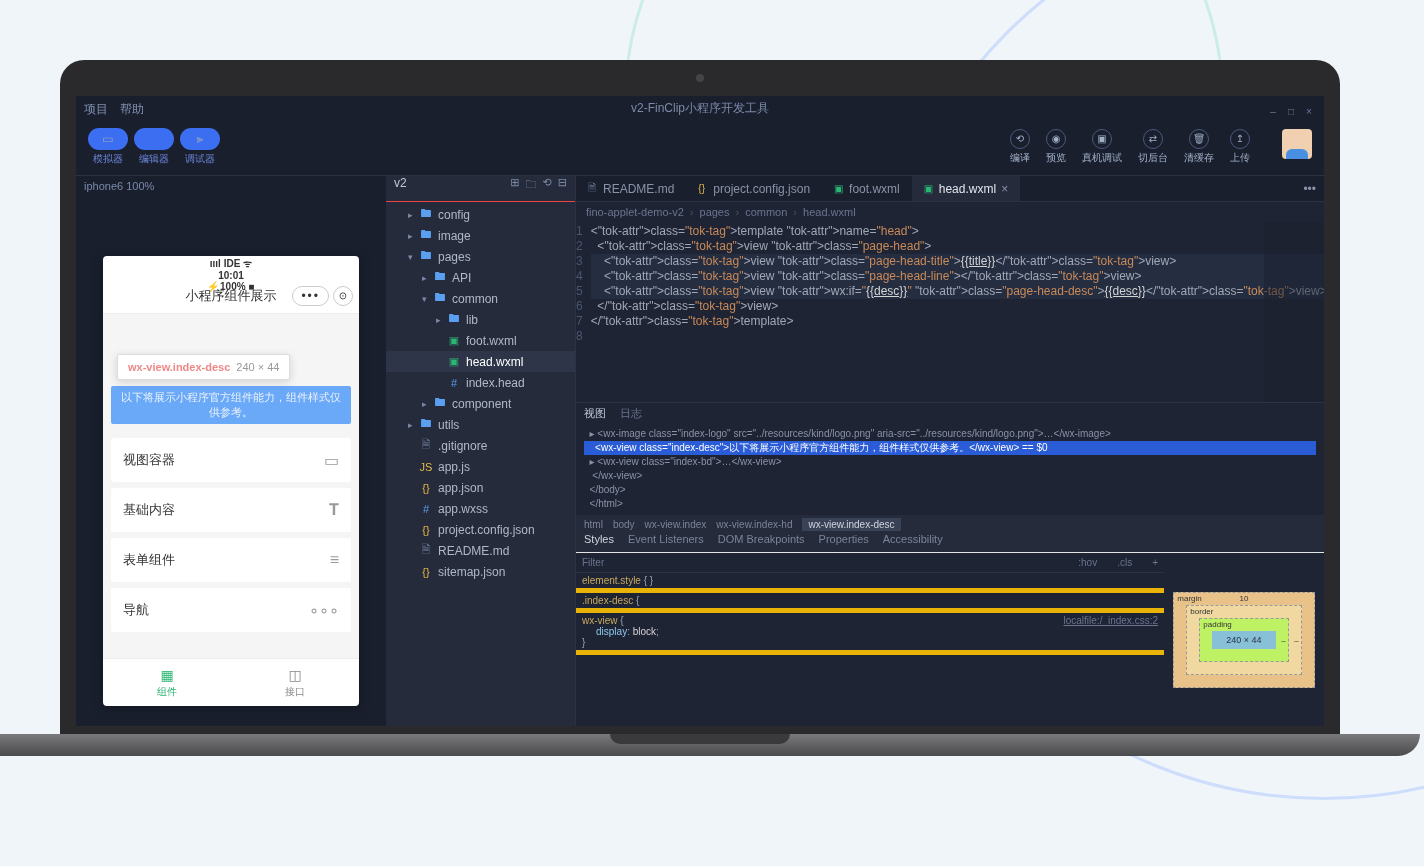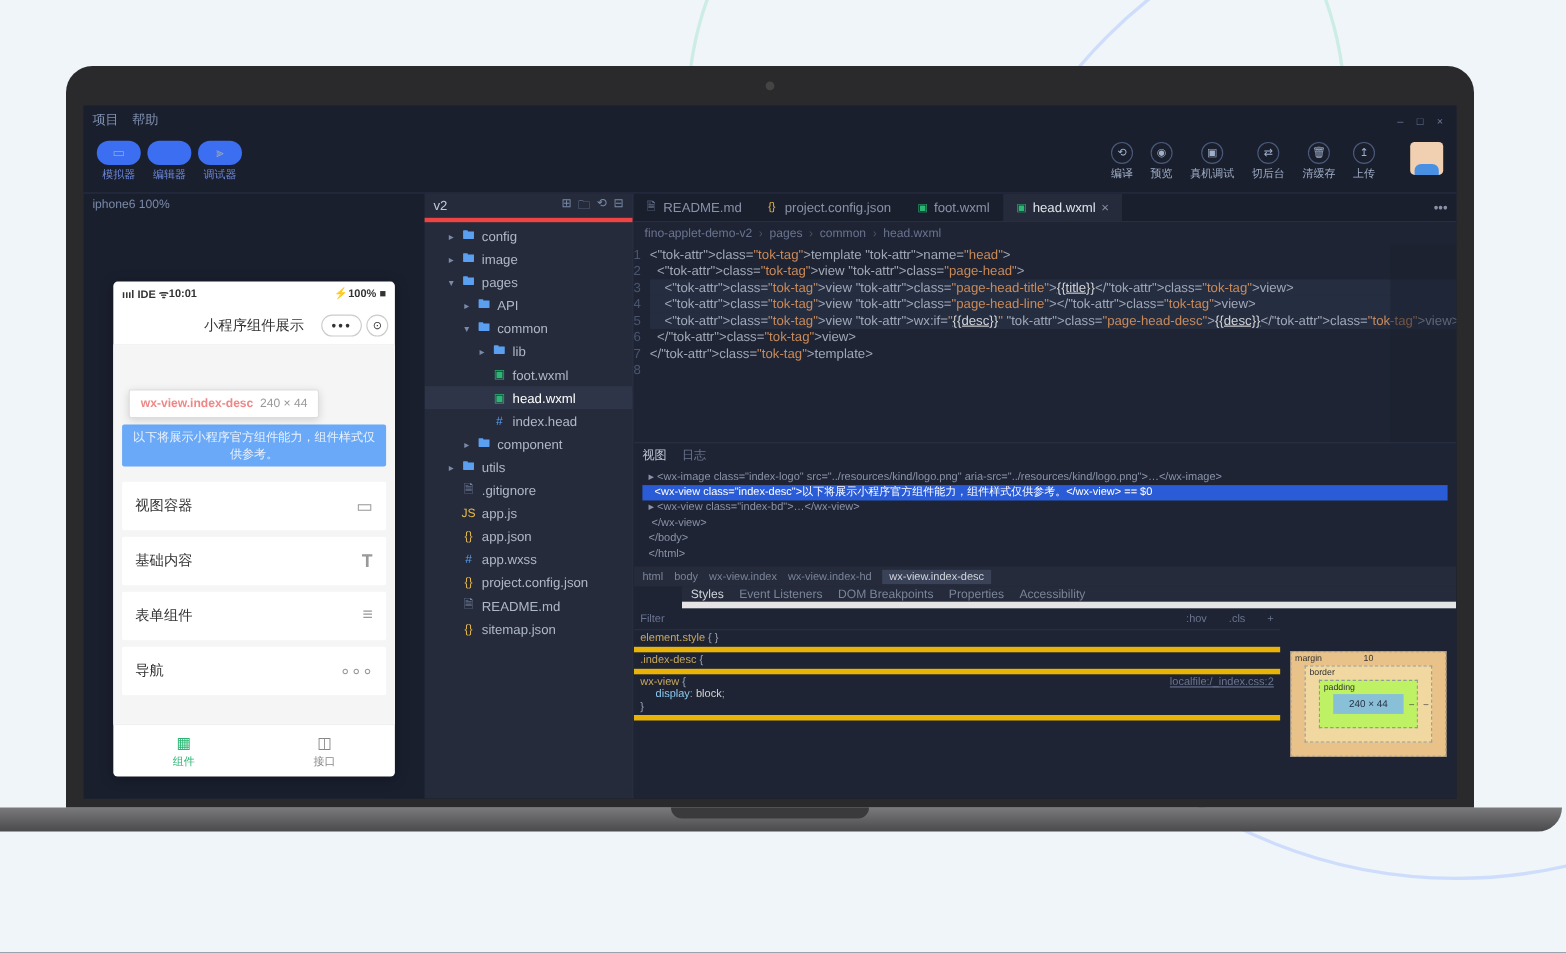--- a/index.html
+++ b/index.html
@@ -34,41 +34,41 @@
 .tool-action .lbl { font-size: 10px; }
 .avatar { width: 30px; height: 30px; background: #f0d0b0; border-radius: 4px; margin-left: 16px; position: relative; }
 .avatar::after { content: ""; position: absolute; bottom: 0; left: 4px; right: 4px; height: 10px; background: #4a90e2; border-radius: 6px 6px 0 0; }
 
 .workspace { flex: 1; display: flex; overflow: hidden; }
 
 .sim-panel { width: 310px; background: #1a1f2e; display: flex; flex-direction: column; }
 .sim-info { padding: 4px 8px; font-size: 11px; color: #7a8aa8; }
 .phone-wrap { flex: 1; display: flex; align-items: flex-start; justify-content: center; padding: 60px 0 0 0; }
 .phone { width: 256px; height: 450px; background: #fff; border-radius: 4px; box-shadow: 0 2px 12px rgba(0,0,0,0.3); display: flex; flex-direction: column; color: #333; }
-.p-status { height: 22px; display: flex; align-items: center; padding: 0 8px; font-size: 10px; font-weight: 600; }
+.p-status { height: 22px; display: flex; align-items: center; padding: 0 8px; font-size: 10px; font-weight: 600; flex-direction: column; }
 .p-status .ctr { flex: 1; }
 .p-nav { height: 36px; display: flex; align-items: center; justify-content: center; position: relative; border-bottom: 1px solid #eee; font-size: 13px; font-weight: 500; }
 .p-nav-r { position: absolute; right: 6px; display: flex; align-items: center; gap: 4px; }
 .p-nav-r .cap { border: 1px solid #ccc; border-radius: 14px; padding: 2px 8px; font-size: 12px; letter-spacing: 2px; }
 .p-nav-r .cls { width: 20px; height: 20px; border: 1px solid #ccc; border-radius: 50%; display: flex; align-items: center; justify-content: center; font-size: 10px; }
 .p-body { flex: 1; background: #f5f5f5; padding: 8px; overflow: hidden; position: relative; }
 .tooltip { position: absolute; top: 40px; left: 14px; background: #fff; border: 1px solid #ddd; box-shadow: 0 2px 8px rgba(0,0,0,0.15); padding: 6px 10px; font-size: 11px; border-radius: 2px; z-index: 2; }
 .tooltip b { color: #e88; font-weight: 600; }
 .tooltip .dim { color: #999; margin-left: 6px; }
 .hl-box { margin-top: 64px; background: #6aa8f8; color: rgba(255,255,255,0.85); padding: 4px 6px; font-size: 11px; text-align: center; border-radius: 2px; }
 .p-list { margin-top: 14px; display: flex; flex-direction: column; gap: 6px; }
 .p-item { background: #fff; height: 44px; display: flex; align-items: center; padding: 0 12px; font-size: 13px; color: #333; border-radius: 2px; }
 .p-item .ic { margin-left: auto; color: #999; font-size: 16px; }
 .p-tab { height: 48px; border-top: 1px solid #eee; display: flex; }
 .p-tab > div { flex: 1; display: flex; flex-direction: column; align-items: center; justify-content: center; font-size: 10px; color: #888; gap: 2px; }
 .p-tab > div.on { color: #2bb673; }
 .p-tab .ic { font-size: 14px; }
 
 .tree-panel { width: 190px; background: #252b3b; border-right: 1px solid #2a3244; display: flex; flex-direction: column; }
-.tree-head { height: 26px; display: flex; align-items: center; padding: 0 8px; font-size: 12px; color: #c0c8d8; border-bottom: 4px solid #ef4444; }
+.tree-head { height: 26px; display: flex; align-items: flex-start; padding: 0 8px; font-size: 12px; color: #c0c8d8; border-bottom: 1px solid #ef4444; }
 .tree-head .icons { margin-left: auto; display: flex; gap: 6px; color: #7a8aa8; font-size: 11px; }
 .tree { flex: 1; overflow: auto; padding: 2px 0; }
 .tree-row { display: flex; align-items: center; height: 21px; padding-left: 8px; font-size: 12px; color: #b0b8c8; cursor: pointer; white-space: nowrap; }
 .tree-row.sel { background: #2e3548; color: #fff; }
 .tree-row .chev { width: 10px; font-size: 9px; color: #7a8aa8; }
 .tree-row .fi { width: 16px; text-align: center; font-size: 11px; margin-right: 4px; }
 .fi.folder { color: #5a9ff0; }
 .fi.wxml { color: #2bb673; }
 .fi.js { color: #e8b94a; }
 .fi.json { color: #e8b94a; }
@@ -94,21 +94,21 @@
 .hl-line { background: rgba(80,100,140,0.15); } .tok-str { color: #c88a5a; } .tok-var { color: #d4d4d4; text-decoration: underline; }
 
 .devpanel { flex: 1; border-top: 1px solid #2a3244; display: flex; flex-direction: column; background: #1e2433; overflow: hidden; font-size: 11px; }
 .dp-tabs { height: 20px; display: flex; align-items: center; gap: 14px; padding: 0 8px; color: #6a7490; }
 .dp-tabs span.on { color: #c0c8d8; }
 .dom { flex: 0 0 auto; padding: 4px 8px; font-family: Consolas, monospace; font-size: 10px; color: #8a92a8; line-height: 14px; }
 .dom .row { white-space: pre; }
 .dom .sel { background: #2a5cd8; color: #fff; display: inline-block; width: 100%; }
 .crumb2 { height: 18px; background: #252b3b; display: flex; align-items: center; padding: 0 8px; font-size: 10px; color: #7a8498; gap: 10px; }
 .crumb2 span.on { background: #3a4258; padding: 1px 6px; color: #d0d4dc; }
-.sub-tabs { height: 20px; display: flex; align-items: flex-end; gap: 14px; padding: 0 8px; background: #252b3b; font-size: 11px; color: #7a8498; border-bottom: 6px solid #e5e5e5; margin-left: 44px; }
+.sub-tabs { height: 20px; display: flex; align-items: flex-start; gap: 14px; padding: 0 8px; background: #252b3b; font-size: 11px; color: #7a8498; border-bottom: 1px solid #e5e5e5; }
 .sub-tabs span.on { color: #d0d4dc; }
 .styles-wrap { flex: 1; display: flex; overflow: hidden; }
 .styles { flex: 1; font-family: Consolas, monospace; font-size: 10px; color: #9aa2b4; padding: 0; overflow: hidden; }
 .filter-row { height: 20px; display: flex; align-items: center; padding: 0 6px; border-bottom: 1px solid #2a3244; color: #6a7490; }
 .filter-row .r { margin-left: auto; display: flex; gap: 20px; }
 .rule { padding: 2px 6px; border-bottom: 5px solid #eab308; }
 .rule .sel-name { color: #c8a860; }
 .rule .src { float: right; color: #6a7490; text-decoration: underline; }
 .prop { padding-left: 14px; }
 .prop .k { color: #8cc8f0; margin-top: 16px; } .prop .v { color: #d4d4d4; }
@@ -127,20 +127,21 @@
 </style>
 </head>
 <body>
 
 <div class="bg-curve green"></div>
 <div class="bg-curve blue"></div>
 
 <div class="laptop">
   <div class="bezel">
     <div class="camera"></div>
+    <div class="titlebar">v2-FinClip小程序开发工具</div>
 
     <div class="screen">
 
       <div class="menubar">
         <span>项目</span>
         <span>帮助</span>
         <div class="win-ctrl">
           <div>–</div>
           <div>□</div>
           <div>×</div>

